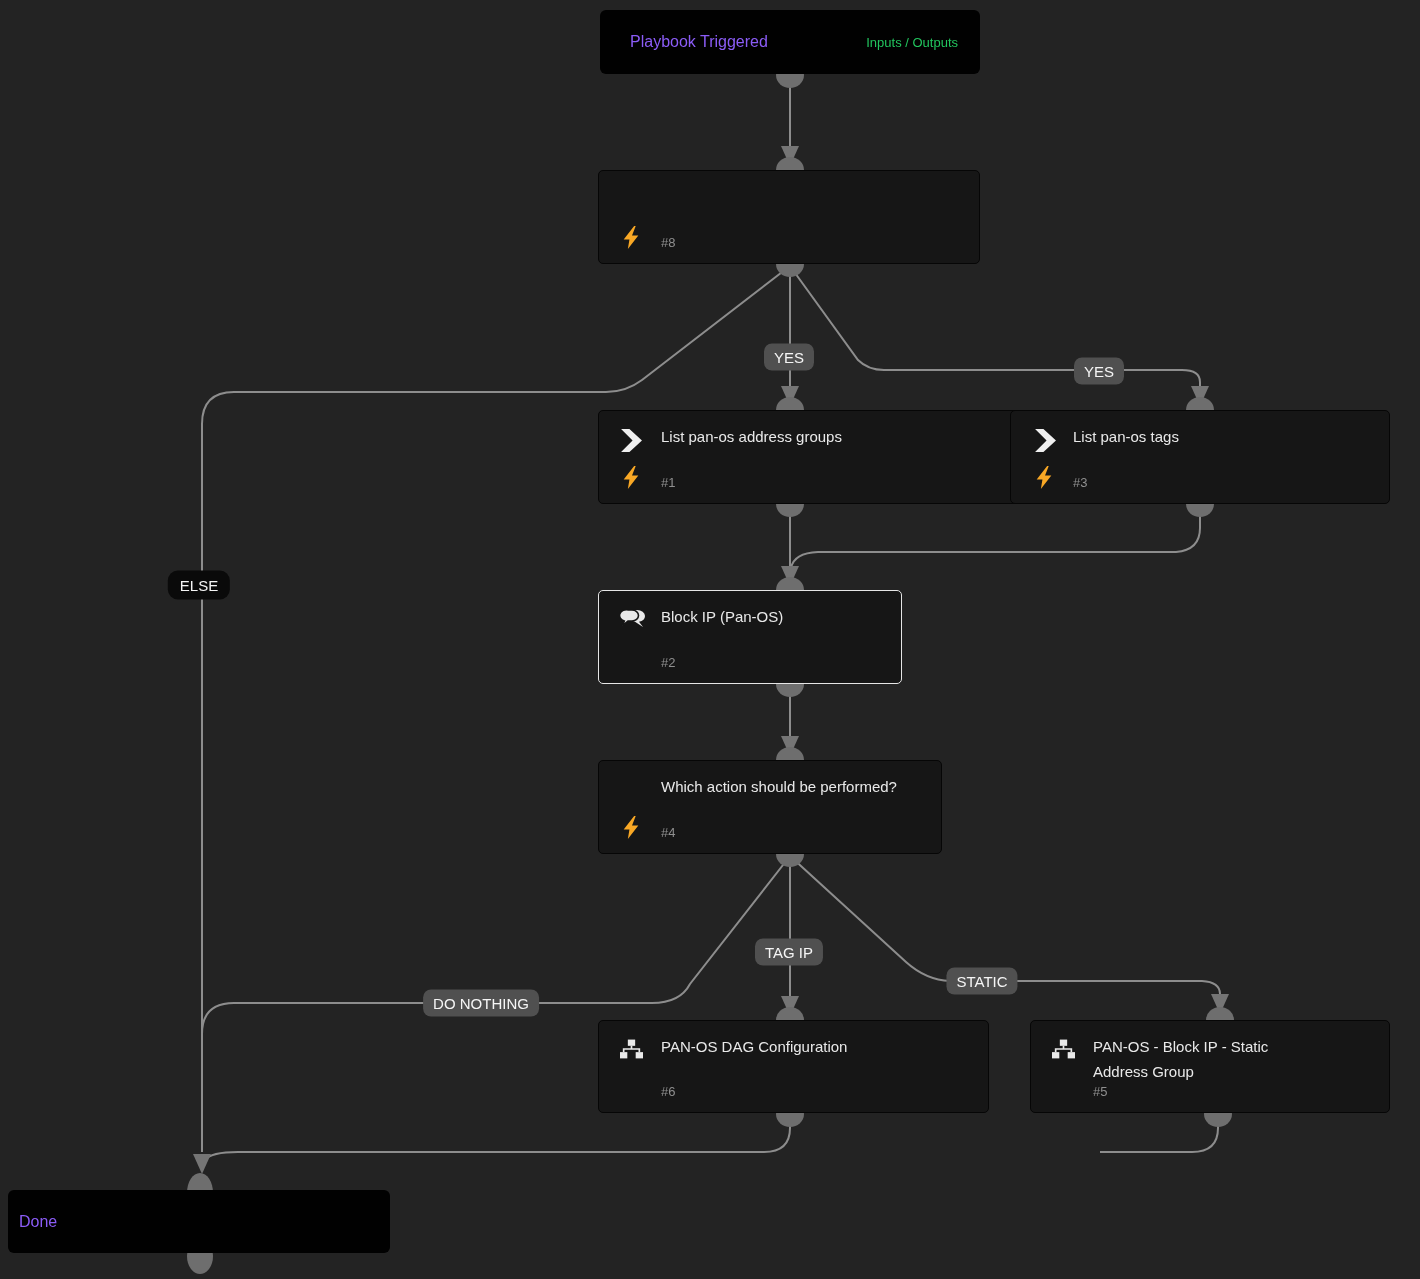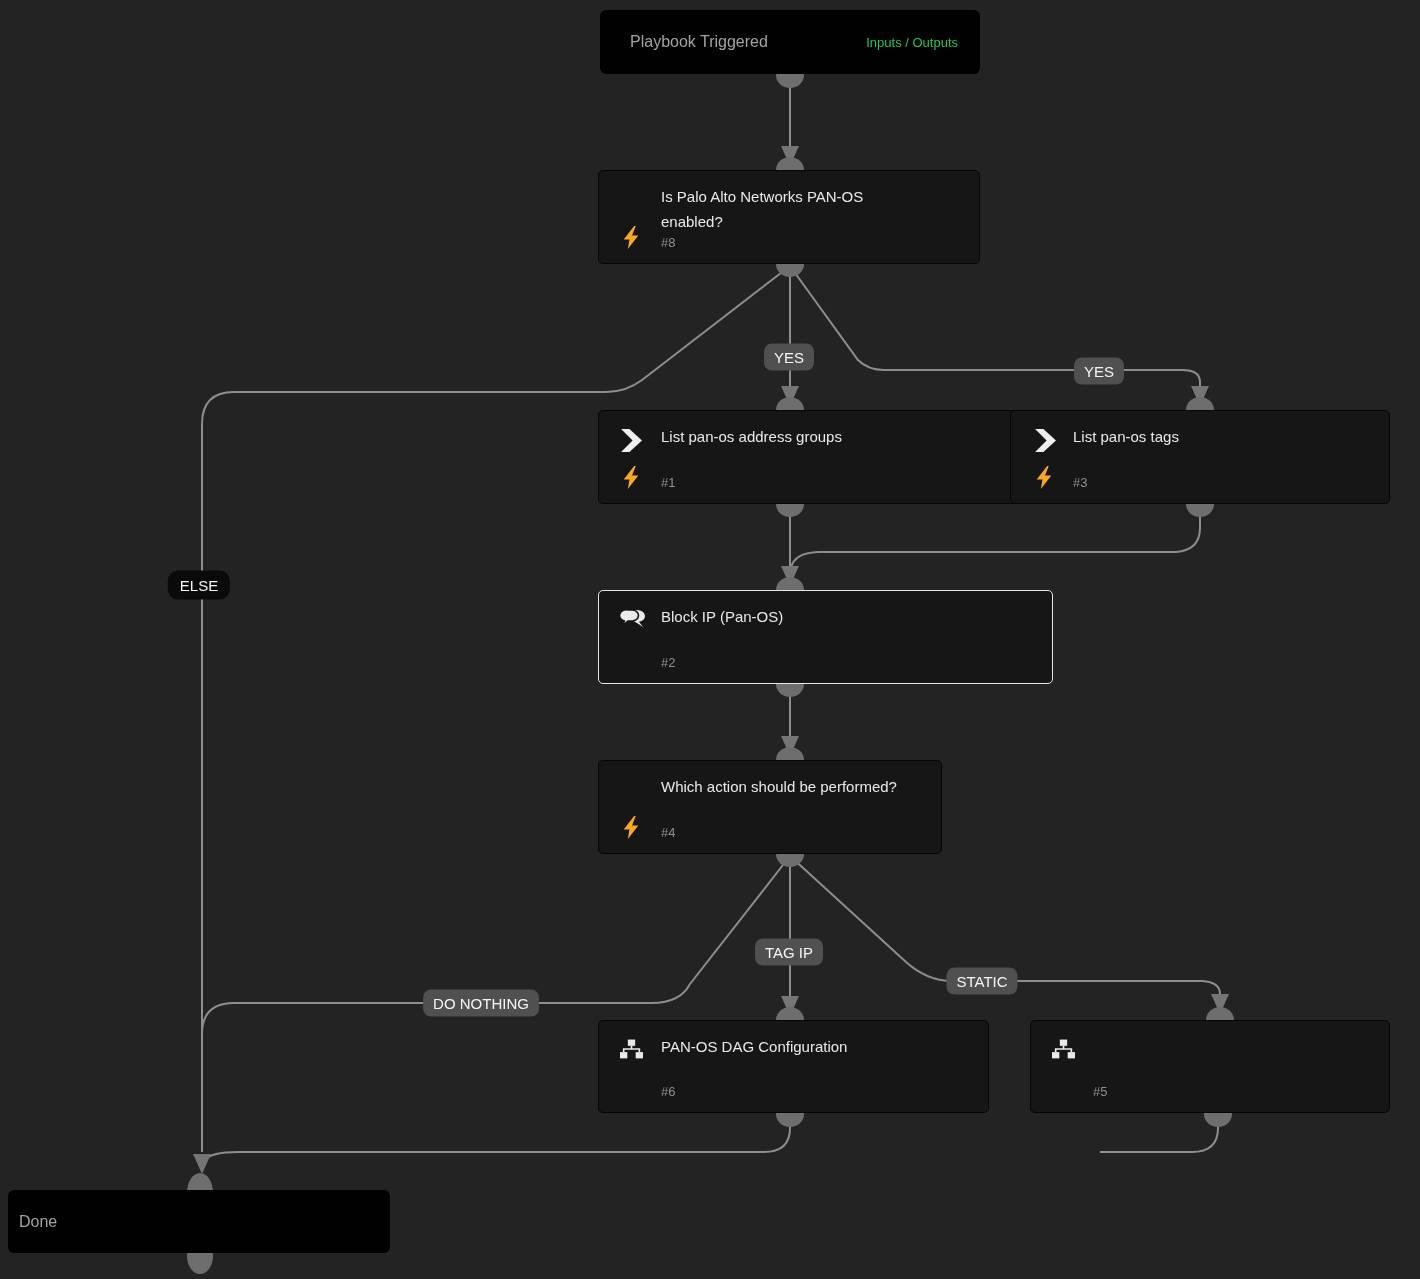--- a/index.html
+++ b/index.html
@@ -29,34 +29,34 @@
   .icon-slot-bottom{position:absolute;left:24px;bottom:13px;width:18px;height:24px;}
   .diamond{
     width:17px;height:17px;margin:4px;background:var(--c-text,#f2f2f2);
     transform:rotate(45deg);border-radius:2px;
   }
   .terminal{
     position:absolute;z-index:2;box-sizing:border-box;
     background:var(--c-terminal,#010101);border-radius:6px;
     display:flex;align-items:center;
   }
-  .terminal .t-title{font-size:16px;color:#a3a3a3;}
+  .terminal .t-title{font-size:16px;color:#8b5cf6;}
   .terminal .t-meta{font-size:13px;color:#22c55e;margin-left:auto;}
   .edge-label{
     position:absolute;z-index:3;transform:translate(-50%,-50%);
     background:var(--c-label,#505050);color:#f5f5f5;
     font-size:15px;padding:5px 10px;border-radius:8px;white-space:nowrap;
   }
   .edge-label.dark{background:var(--c-label-dark,#0a0a0a);padding:6px 12px;border-radius:10px;}
   
   #node-start{left:600px;top:10px;width:380px;height:64px;padding:0 22px 0 30px;}
   #node-8{left:598px;top:170px;width:382px;height:94px;}
   #node-1{left:598px;top:410px;width:448px;height:94px;}
   #node-3{left:1010px;top:410px;width:380px;height:94px;text-align:center;}
-  #node-2{left:598px;top:590px;width:455px;height:94px;padding-left:18px;}
+  #node-2{left:598px;top:590px;width:304px;height:94px;padding-left:18px;}
   #node-4{left:598px;top:760px;width:344px;height:94px;}
   #node-6{left:598px;top:1020px;width:391px;height:93px;}
   #node-5{left:1030px;top:1020px;width:360px;height:93px;}
   #node-done{left:8px;top:1190px;width:382px;height:63px;padding:0 20px 0 11px;}
   #lbl-yes-left{left:789px;top:357px;}
   #lbl-yes-right{left:1099px;top:371px;}
   #lbl-else{left:199px;top:585px;}
   #lbl-tag-ip{left:789px;top:952px;}
   #lbl-static{left:982px;top:981px;}
   #lbl-do-nothing{left:481px;top:1003px;}
@@ -115,21 +115,20 @@
   <span class="t-meta">Inputs / Outputs</span>
 </div>
 
 <div class="node" id="node-8">
   <span class="icon-slot-top"><span class="diamond"></span></span>
   <span class="icon-slot-bottom">
     <svg width="16" height="23" viewBox="0 0 14 22">
         <path d="M10 0 L0 13 H5.5 L4 22 L14 9 H8 L11.5 0 Z" fill="var(--c-bolt,#f9a825)"></path>
       </svg>
   </span>
-  <span class="title">Is Palo Alto Networks PAN-OS enabled?</span>
   <span class="num">#8</span>
 </div>
 
 <div class="node" id="node-1">
   <span class="icon-slot-top">
     <svg width="22" height="23" viewBox="0 0 21 22">
         <path d="M1 0 H9 L21 11 L9 22 H1 L12 11 Z" fill="#efefef"></path>
       </svg>
   </span>
   <span class="icon-slot-bottom">
@@ -197,20 +196,21 @@
   <span class="icon-slot-top">
     <svg width="23" height="21" viewBox="0 0 22 19">
       <g stroke="#e9e9e9" stroke-width="1.6" fill="none">
           <path d="M11 6 V9 M3.5 12 V9 H18.5 V12"></path>
         </g>
       <rect x="7.5" y="0" width="7" height="6" fill="#e9e9e9"></rect>
       <rect x="0" y="12" width="7" height="6" fill="#e9e9e9"></rect>
       <rect x="15" y="12" width="7" height="6" fill="#e9e9e9"></rect>
     </svg>
   </span>
+  <span class="title" style="max-width:230px">PAN-OS - Block IP - Static Address Group</span>
   <span class="num">#5</span>
 </div>
 
 <div class="terminal" id="node-done">
   <span class="t-title">Done</span>
 </div>
 
 <div class="edge-label" id="lbl-yes-left">YES</div>
 <div class="edge-label" id="lbl-yes-right">YES</div>
 <div class="edge-label dark" id="lbl-else">ELSE</div>

